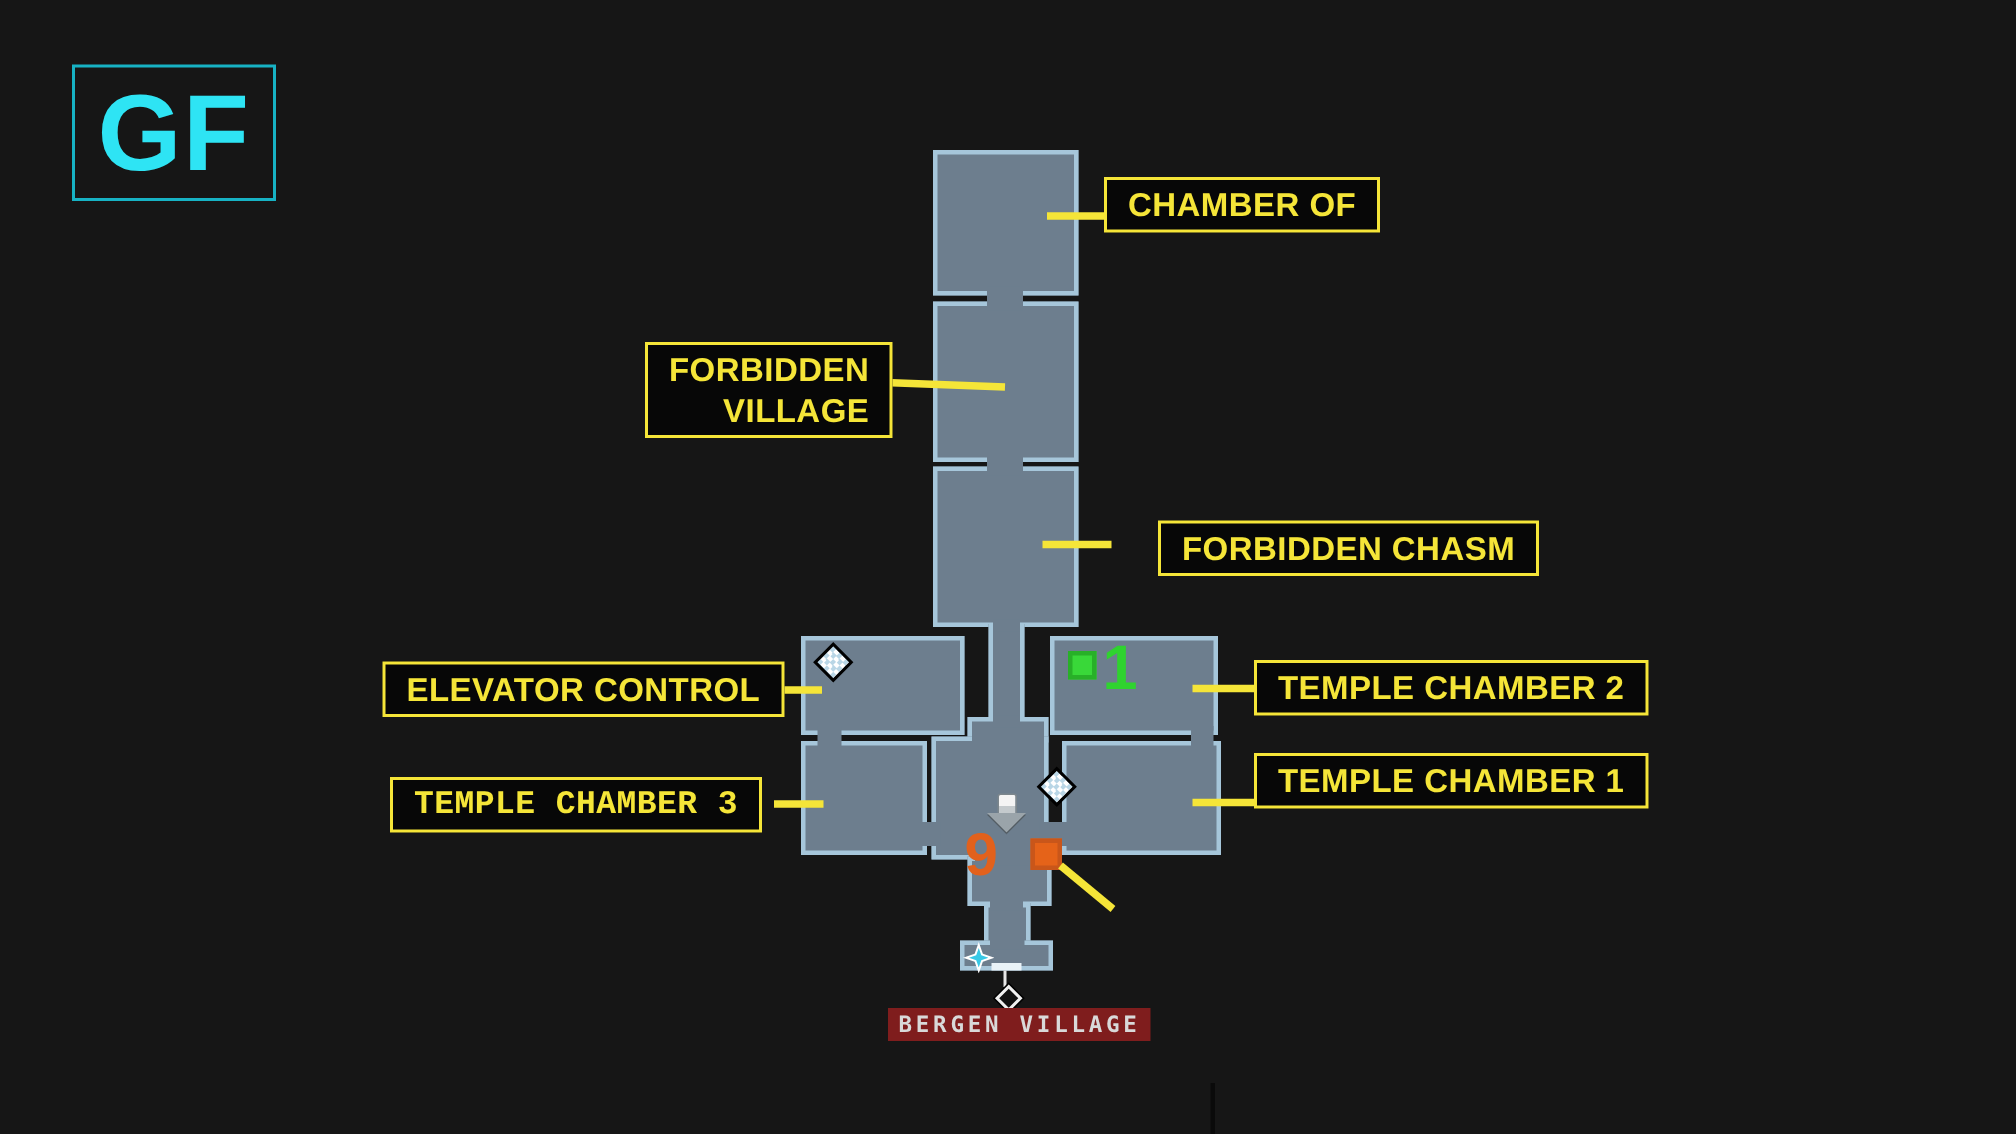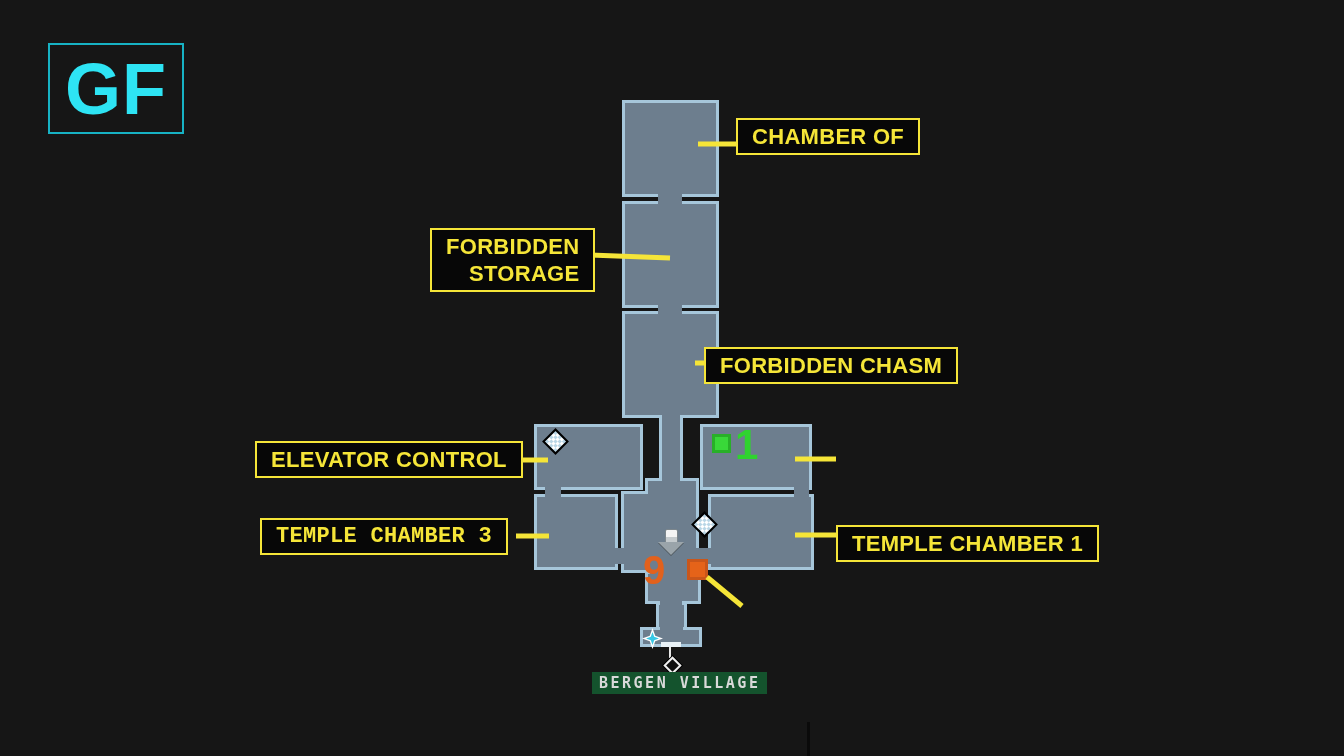--- a/index.html
+++ b/index.html
@@ -41,21 +41,21 @@
   .star-outer{position:absolute;left:642px;top:628px;width:21px;height:21px;background:#ffffff;z-index:4;
     clip-path:polygon(50% 0,63% 37%,100% 50%,63% 63%,50% 100%,37% 63%,0 50%,37% 37%);
     filter:drop-shadow(0 0 1px #000);}
   .star-inner{position:absolute;left:646px;top:632px;width:13px;height:13px;background:#38c8e6;z-index:4;
     clip-path:polygon(50% 0,63% 37%,100% 50%,63% 63%,50% 100%,37% 63%,0 50%,37% 37%);}
   .exit-line{position:absolute;left:669px;top:647px;width:2px;height:11px;background:#e8e8e8;z-index:4;}
   .exit-diamond{position:absolute;left:666px;top:659px;width:9px;height:9px;transform:rotate(45deg);
     border:2px solid #f0f0f0;box-shadow:0 0 0 1px #000;background:#111;z-index:4;}
   
   .village{
-    position:absolute;left:592px;top:672px;background:#14532d;color:#d9d9d9;z-index:6;
+    position:absolute;left:592px;top:672px;background:#7f1d1d;color:#d9d9d9;z-index:6;
     font-family:"DejaVu Sans Mono",monospace;font-weight:bold;font-size:15px;
     letter-spacing:2.5px;padding:2px 7px;white-space:nowrap;
   }
   
   .logo-box{
     position:absolute;left:48px;top:43px;width:132px;height:87px;border:2px solid #17b2c4;
     display:flex;align-items:center;justify-content:center;z-index:6;background:#161616;
   }
   .logo-text{color:#2ee4f4;font-size:72px;font-weight:bold;letter-spacing:1px;line-height:1;}
   .faint-line{position:absolute;left:807px;top:722px;width:3px;height:34px;background:#0a0a0a;z-index:1;}
@@ -119,31 +119,34 @@
     <line x1="516" y1="536" x2="549" y2="536" stroke="#f5e538" stroke-width="5"></line>
     <line x1="795" y1="535" x2="836" y2="535" stroke="#f5e538" stroke-width="5"></line>
     <line x1="707" y1="577" x2="742" y2="606" stroke="#f5e538" stroke-width="5"></line>
   </svg>
 
   <div class="callout" style="left:736px;top:118px;">
     <span>CHAMBER OF</span>
   </div>
   <div class="callout" style="left:430px;top:228px;">
     <span>FORBIDDEN</span>
-    <span>STORAGE</span>
+    <span>VILLAGE</span>
   </div>
-  <div class="callout" style="left:704px;top:347px;">
+  <div class="callout" style="left:772px;top:347px;">
     <span>FORBIDDEN CHASM</span>
   </div>
   <div class="callout" style="left:255px;top:441px;">
     <span>ELEVATOR CONTROL</span>
   </div>
+  <div class="callout" style="left:836px;top:440px;">
+    <span>TEMPLE CHAMBER 2</span>
+  </div>
   <div class="callout" style="left:260px;top:518px;font-family:Liberation Mono, monospace;">
     <span>TEMPLE CHAMBER 3</span>
   </div>
-  <div class="callout" style="left:836px;top:525px;">
+  <div class="callout" style="left:836px;top:502px;">
     <span>TEMPLE CHAMBER 1</span>
   </div>
 
   <div class="village">BERGEN VILLAGE</div>
 
   <div class="faint-line"></div>
 </div>
 
 </body></html>

